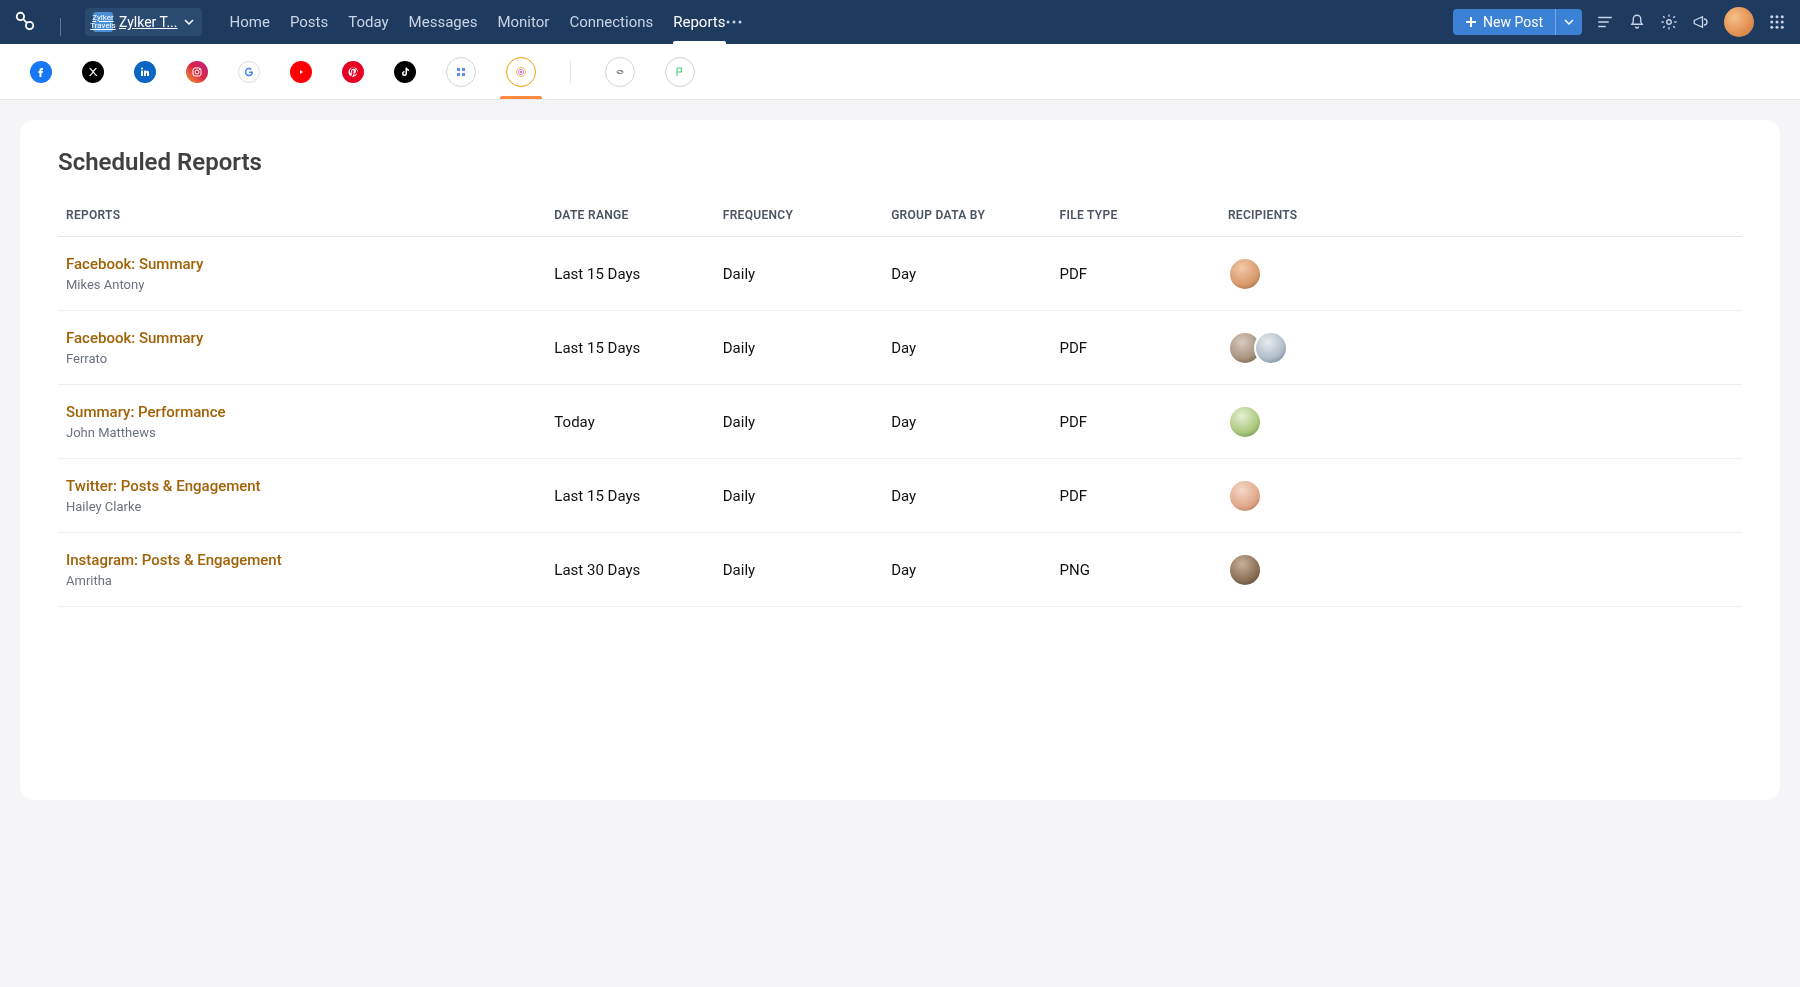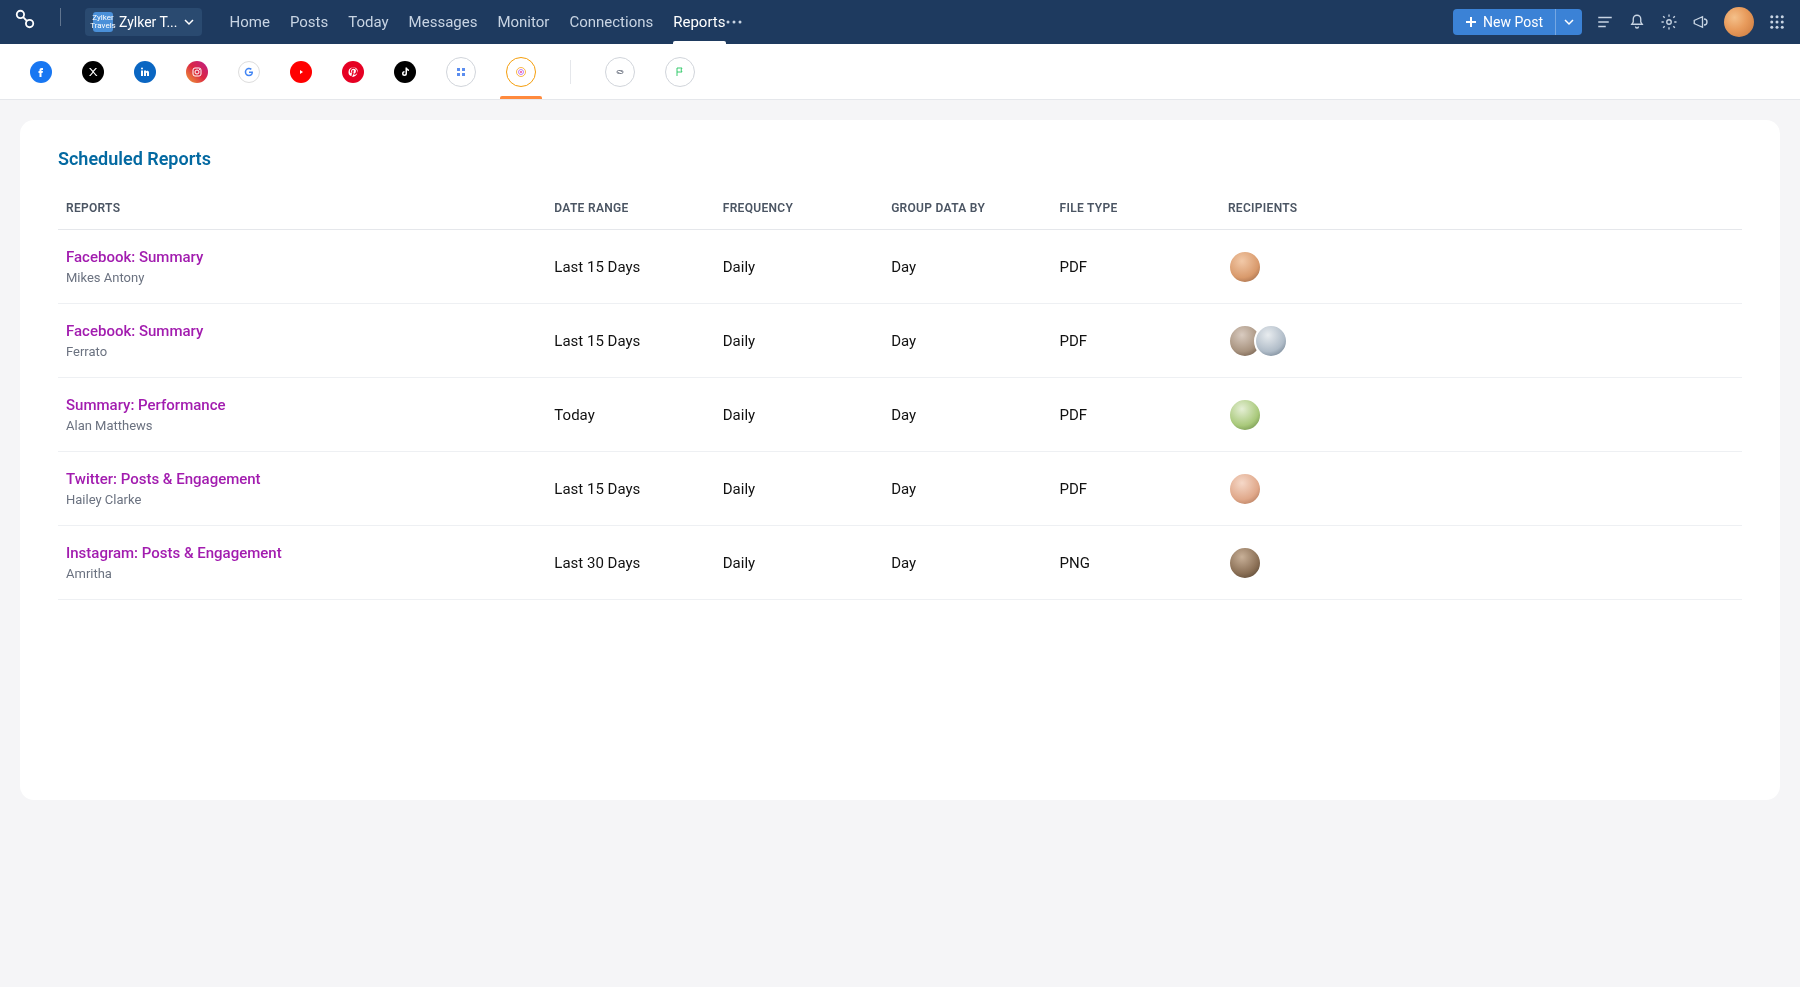--- a/index.html
+++ b/index.html
@@ -1,20 +1,20 @@
 <!DOCTYPE html>
 <html><head>
 <meta charset="utf-8">
 <style>
 * { margin: 0; padding: 0; box-sizing: border-box; font-family: -apple-system, BlinkMacSystemFont, "Segoe UI", Roboto, sans-serif; }
 body { background: #f5f5f7; }
 
 
 .navbar { height: 44px; background: #1e3a5f; display: flex; align-items: center; padding: 0 14px; color: #fff; }
-.nav-left { display: flex; align-items: flex-start; gap: 24px; }
+.nav-left { display: flex; align-items: flex-end; gap: 24px; text-decoration: underline; }
 .logo-icon svg { width: 22px; height: 22px; fill: #fff; }
 .divider-v { width: 1px; height: 18px; background: rgba(255,255,255,0.3); }
 .brand-select { display: flex; align-items: center; gap: 6px; background: #2a4a70; padding: 4px 8px; border-radius: 4px; cursor: pointer; }
 .brand-icon { width: 20px; height: 20px; background: #4a90d9; border-radius: 3px; display: flex; align-items: center; justify-content: center; font-size: 8px; line-height: 8px; color: #fff; text-align:center; }
 .brand-name { font-size: 14px; max-width: 70px; overflow: hidden; text-overflow: ellipsis; white-space: nowrap; }
 .chev { fill: #fff; width: 10px; height: 10px; }
 
 .nav-tabs { display: flex; gap: 20px; margin-left: 28px; align-items: center; height: 100%; }
 .nav-tab { font-size: 15px; color: #c8d4e3; cursor: pointer; height: 100%; display: flex; align-items: center; position: relative; }
 .nav-tab.active { color: #fff; }
@@ -43,26 +43,26 @@
 .ch.tk { background:#000; }
 .ch.outlined { background:#fff; border:1px solid #d1d5db; border-radius:50%; width:30px; height:30px; }
 .ch.outlined.grid { }
 .ch.outlined.ring { border:1px solid #f59e0b; }
 .ch-sep { width:1px; height:24px; background:#e5e7eb; margin: 0 4px; }
 .ch svg { width:12px; height:12px; fill:#fff; }
 .ch.gg svg { fill:#4285f4; }
 
 
 .main { margin: 20px; background:#fff; border-radius:14px; padding: 28px 0 28px 0; min-height: 680px; }
-.main h1 { font-size:18px; font-weight:600; margin: 0 38px 18px; color:#0369a1; }
+.main h1 { font-size:24px; font-weight:600; margin: 0 38px 18px; color:#404040; }
 
 .tbl { width: calc(100% - 76px); margin: 0 38px; border-collapse: collapse; }
 .tbl thead th { text-align:left; font-size:12px; font-weight:600; letter-spacing:0.3px; color:#4b5563; padding: 14px 8px; border-bottom:1px solid #e5e7eb; text-transform: uppercase; }
 .tbl tbody td { padding: 18px 8px; border-bottom:1px solid #eef0f3; font-size:15px; color:#111; vertical-align: middle; }
-.rpt-title { font-size:15px; font-weight:500; color:#a21caf; margin-bottom:4px; }
+.rpt-title { font-size:15px; font-weight:500; color:#a16207; margin-bottom:4px; }
 .rpt-sub { font-size:13px; color:#6b7280; }
 .recipients { display:flex; }
 .rec-avatar { width:34px; height:34px; border-radius:50%; border:2px solid #fff; margin-left:-8px; }
 .rec-avatar:first-child { margin-left:0; }
 .av1{background:radial-gradient(circle at 40% 30%,#f2c9a8 0%,#d99a6c 60%,#8b5a3c 100%)}
 .av2{background:radial-gradient(circle at 40% 30%,#f0d3b8 0%,#c98f6d 60%,#6b4430 100%)}
 .av3{background:radial-gradient(circle at 40% 30%,#f7b36b 0%,#e88a3b 60%,#b85e1e 100%)}
 .av4{background:radial-gradient(circle at 40% 30%,#d9cbc0 0%,#a8937f 60%,#5e4a3a 100%)}
 .av5{background:radial-gradient(circle at 40% 30%,#e8ecef 0%,#b0bcc8 60%,#5a6b7c 100%)}
 .av6{background:radial-gradient(circle at 40% 30%,#e5efd5 0%,#a9c97b 60%,#5a7c3a 100%)}
@@ -294,21 +294,21 @@
     <td>
             <div class="recipients">
               <span class="rec-avatar av4"></span>
               <span class="rec-avatar av5"></span>
             </div>
           </td>
         </tr>
         <tr>
     <td>
       <div class="rpt-title">Summary: Performance</div>
-      <div class="rpt-sub">Alan Matthews</div>
+      <div class="rpt-sub">John Matthews</div>
     </td>
     <td>Today</td>
     <td>Daily</td>
     <td>Day</td>
     <td>PDF</td>
     <td>
             <div class="recipients">
               <span class="rec-avatar av6"></span>
             </div>
           </td>

